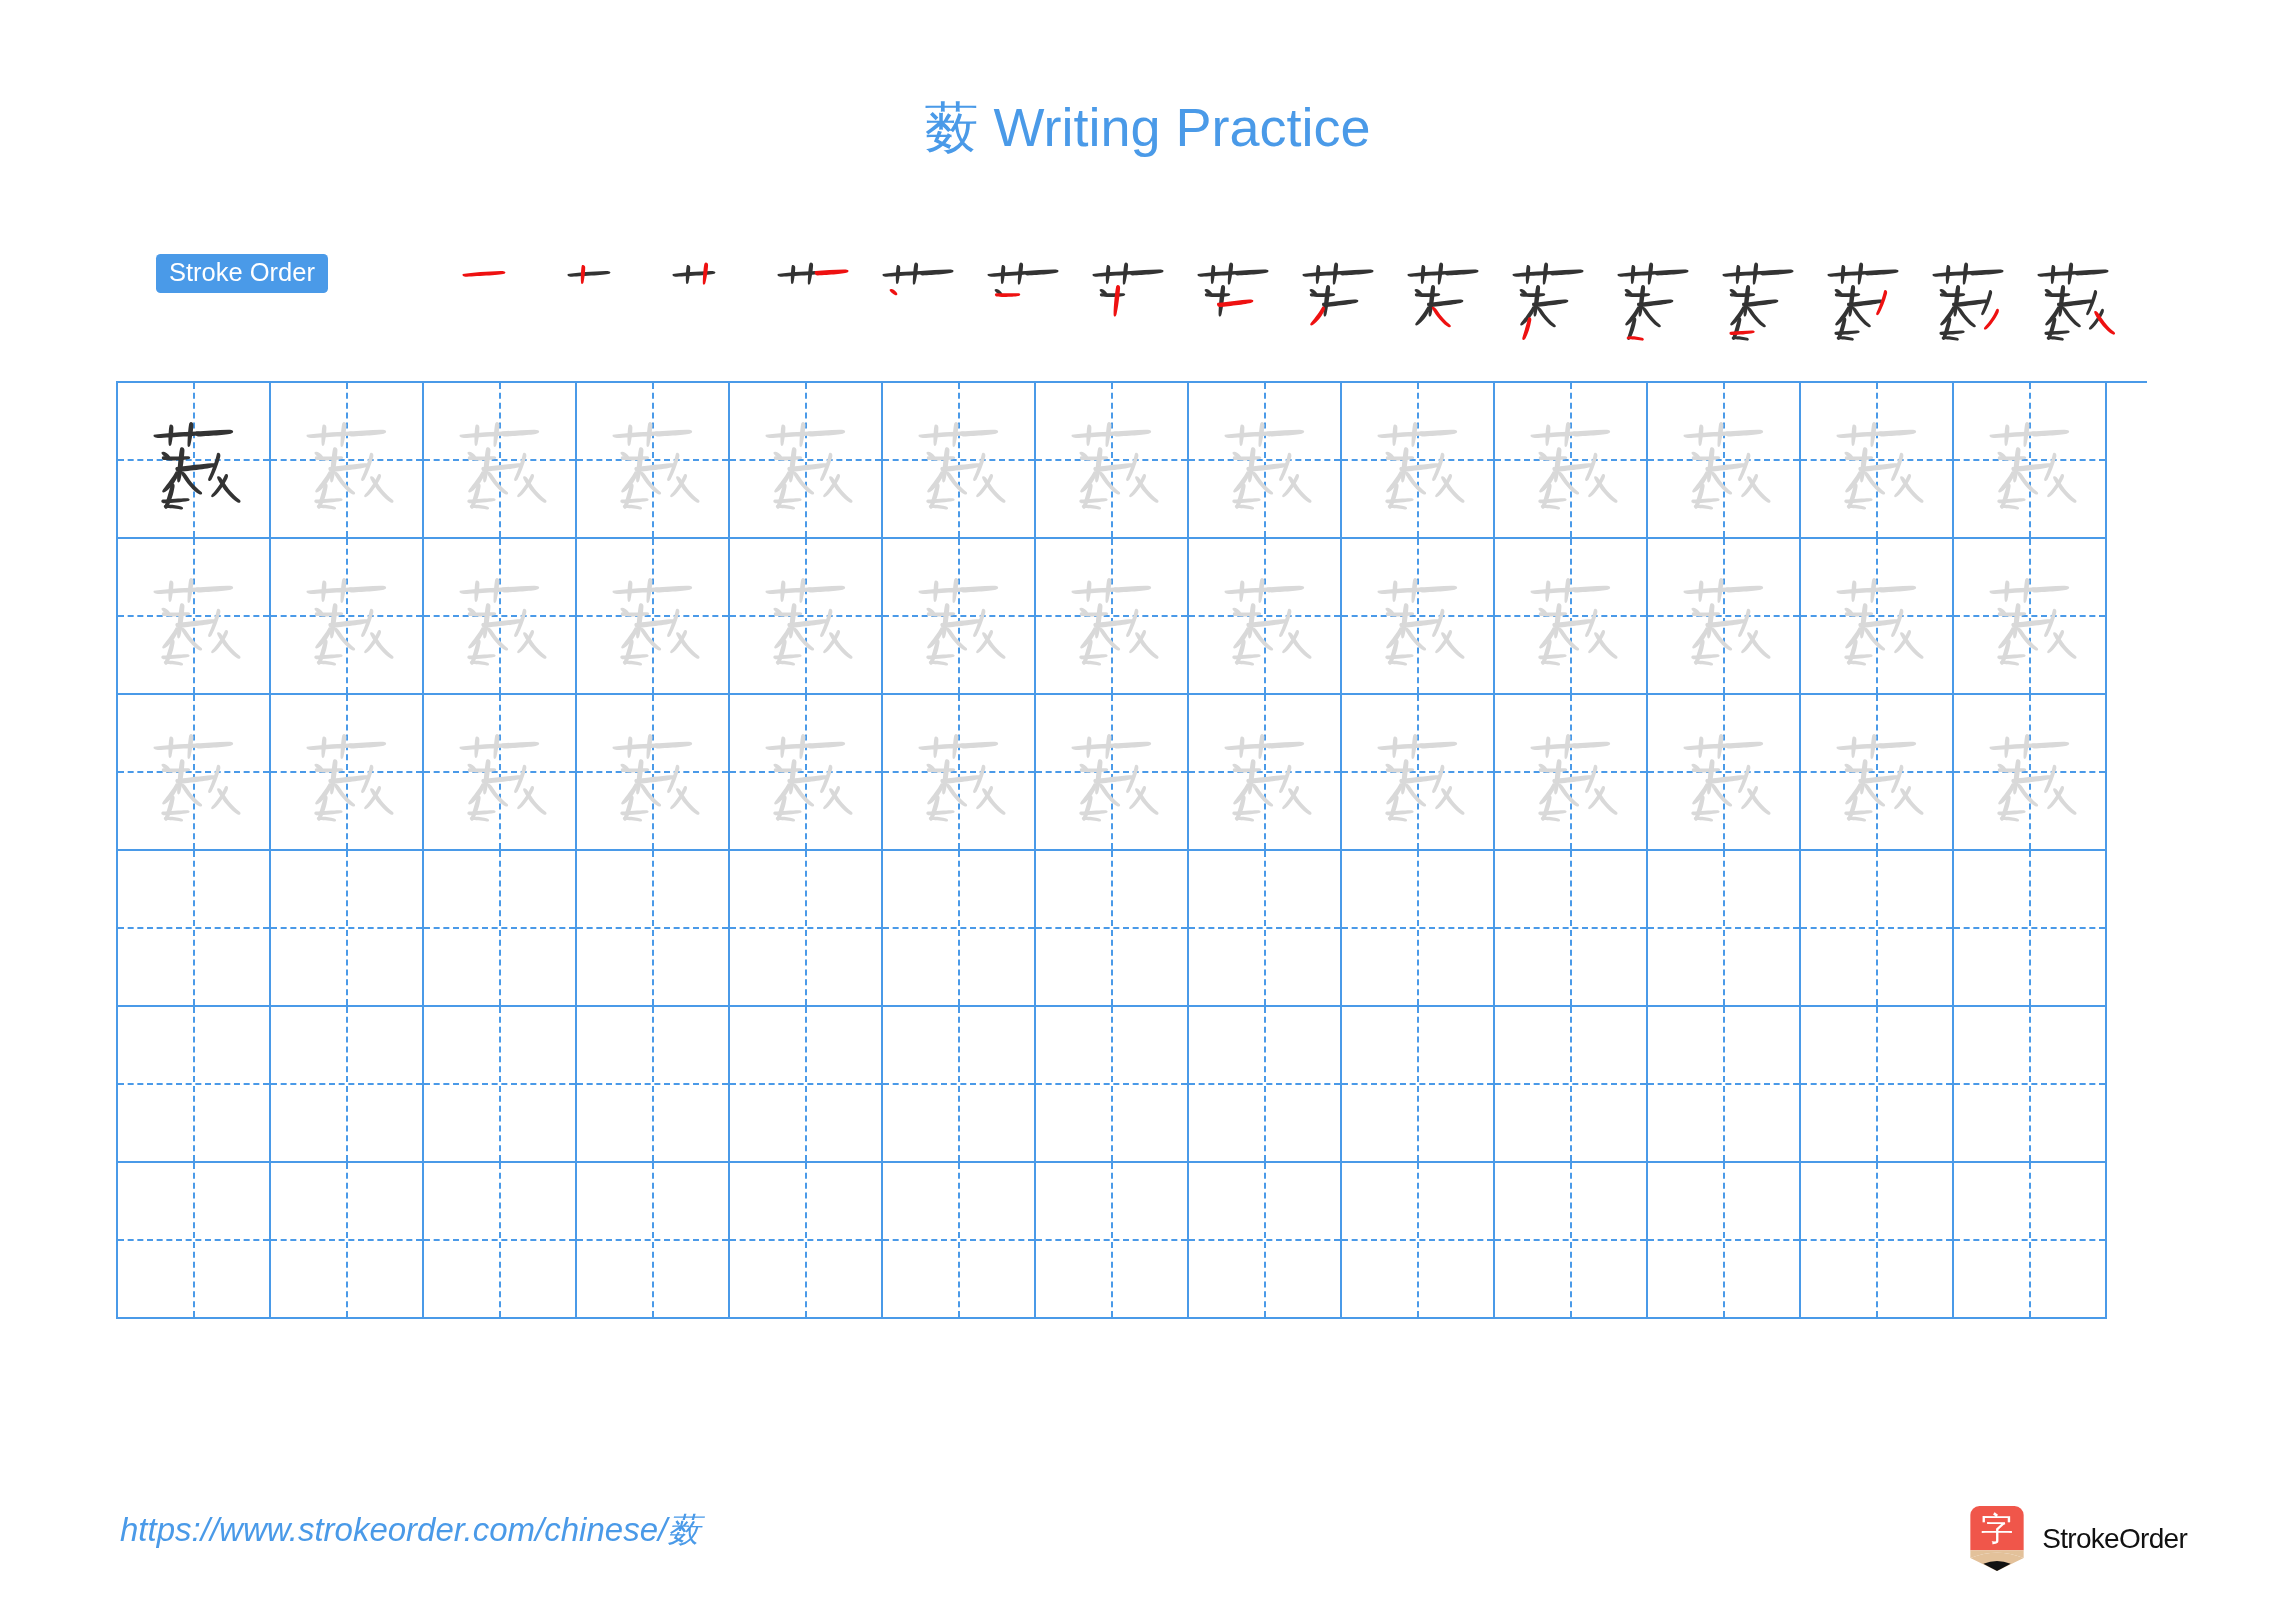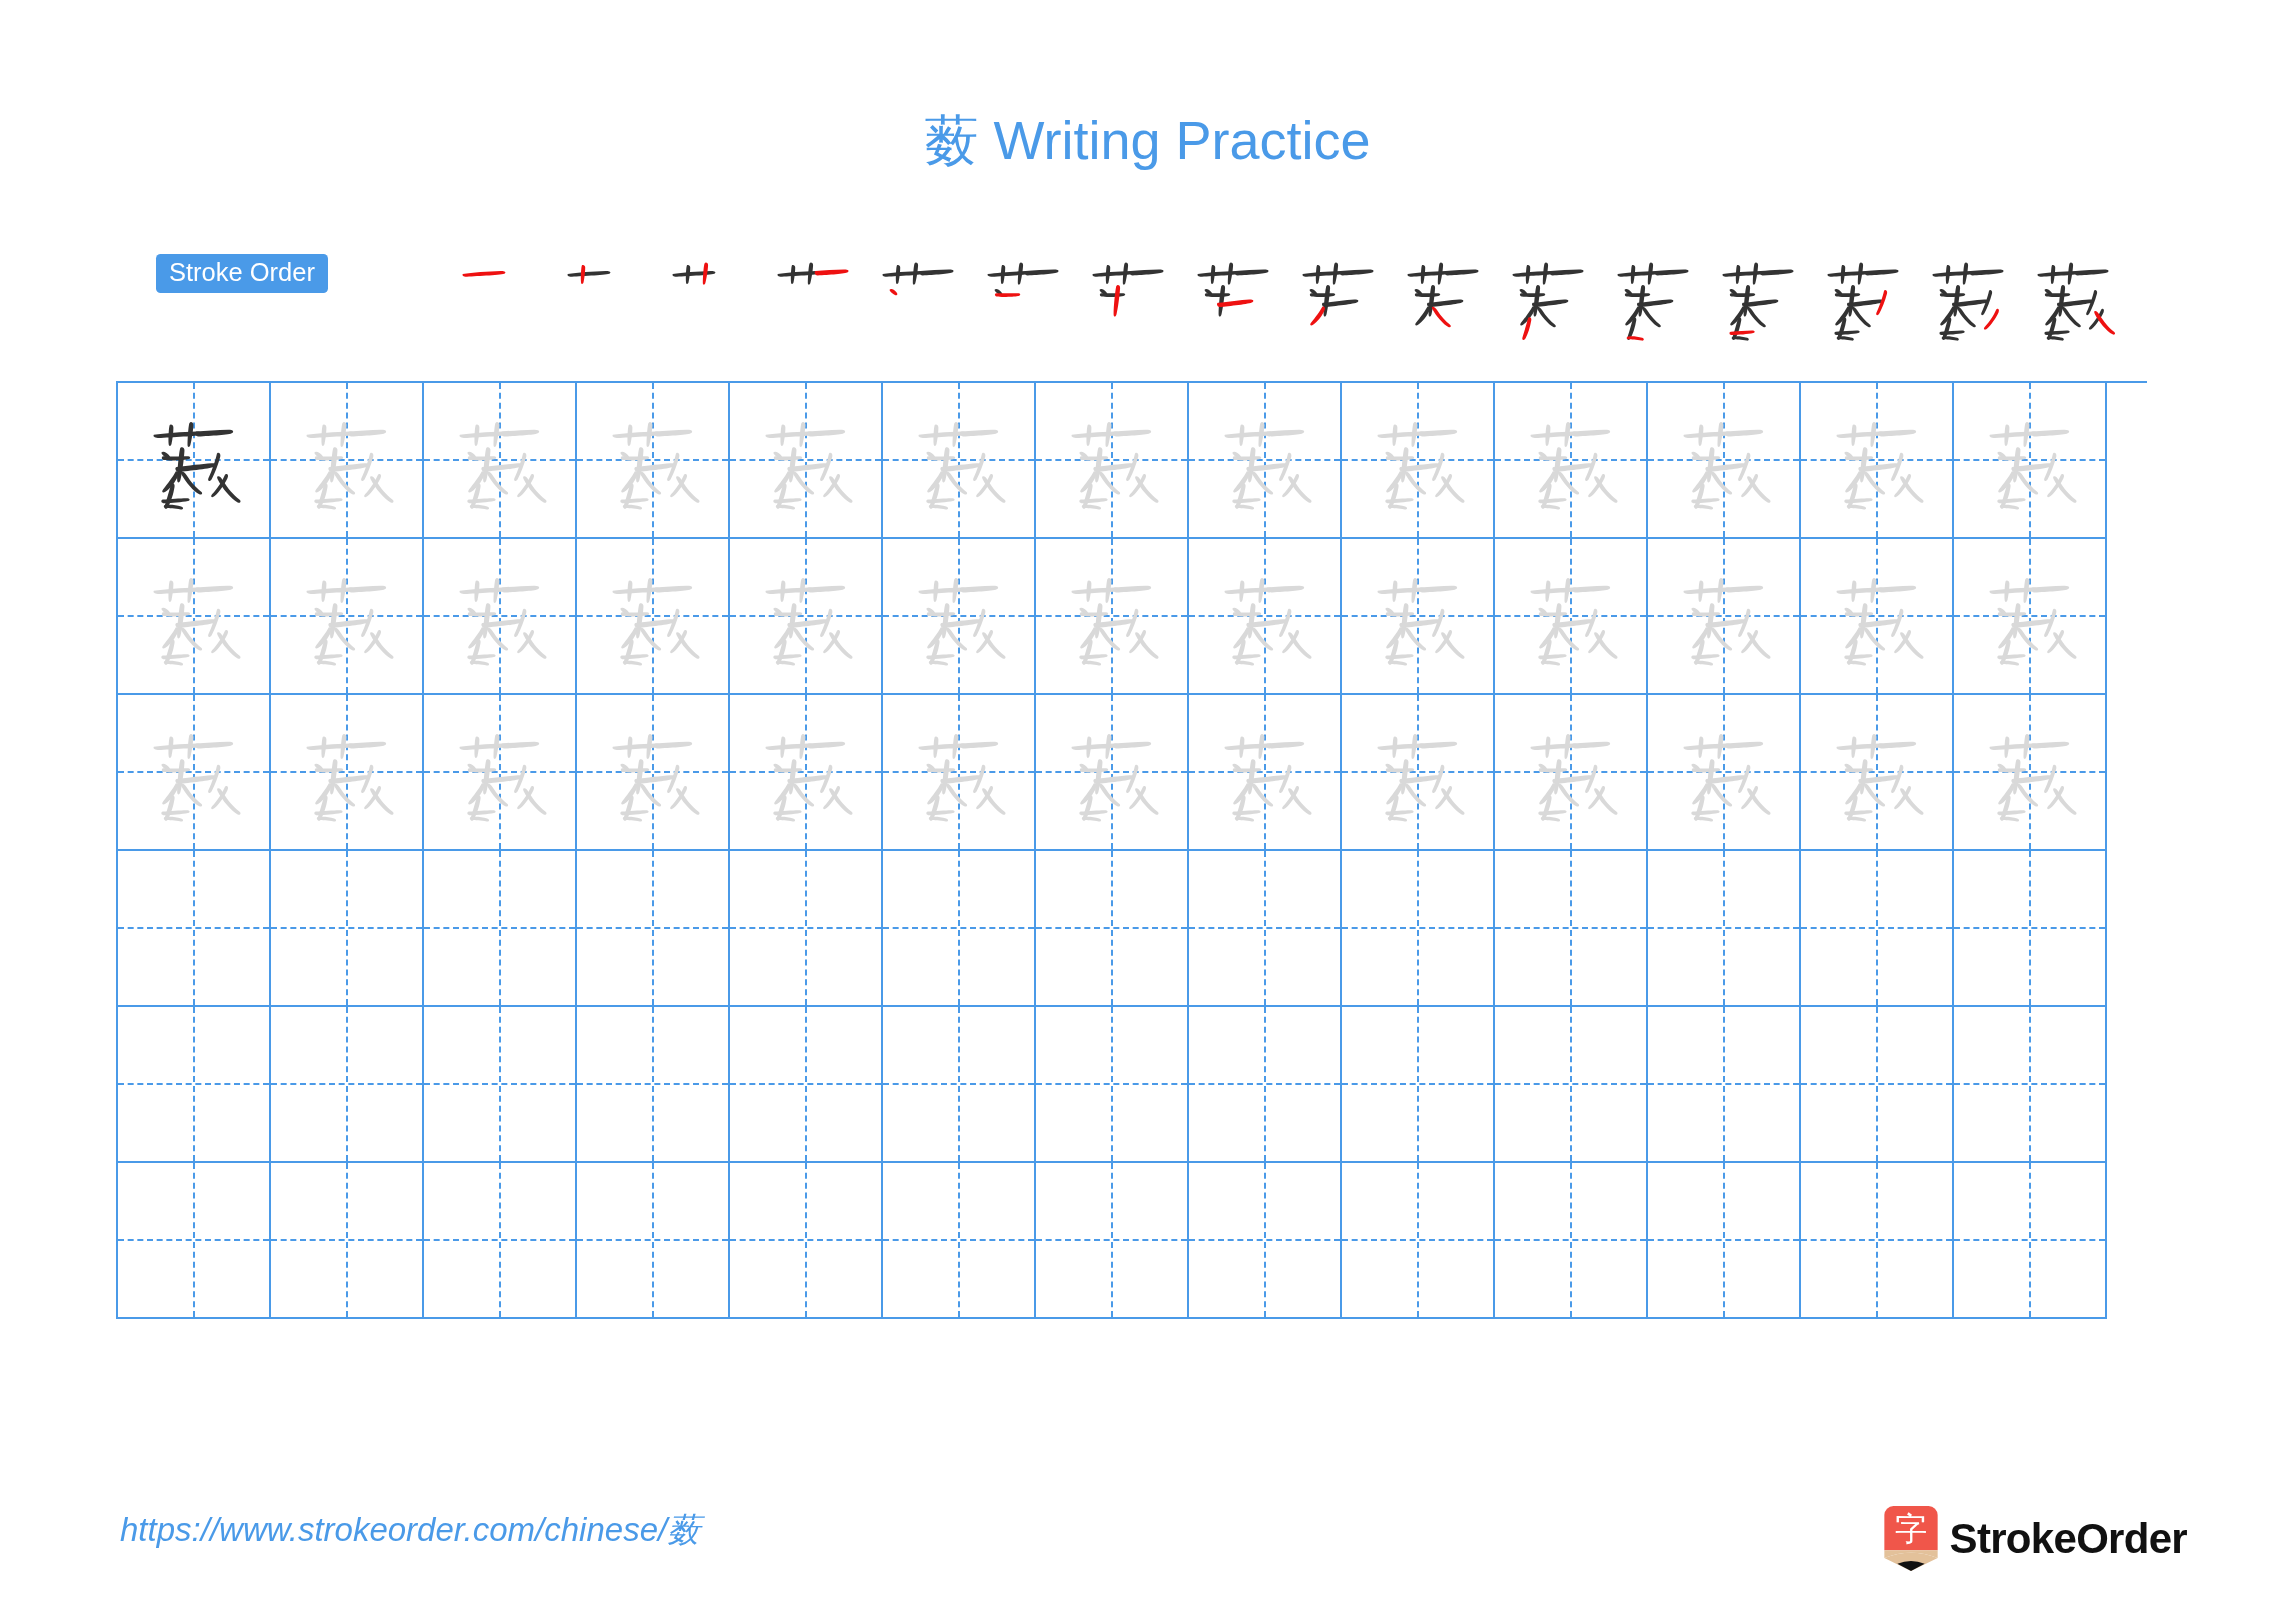--- a/index.html
+++ b/index.html
@@ -6,21 +6,21 @@
   body{
     width:2295px;height:1622px;
     background:#ffffff;
     font-family:"Liberation Sans", sans-serif;
     position:relative;
     overflow:hidden;
   }
   
   #page-title{
     position:absolute;
-    left:0;top:113px;width:2295px;
+    left:0;top:100px;width:2295px;
     text-align:center;
     color:#4a9ae8;
     font-size:54px;
     font-weight:400;
     letter-spacing:0px;
     white-space:nowrap;
     line-height:1.0;
   }
   
   #stroke-order-row{
@@ -125,25 +125,26 @@
     align-items:center;
     gap:11.8px;
   }
   #brand-mark{
     position:relative;
     width:54px;height:65px;
     flex:0 0 54px;
   }
   #brand-name{
     color:#111111;
-    font-size:42px;
-    font-weight:bold;
+    font-size:28px;
+    font-weight:normal;
     white-space:nowrap;
     letter-spacing:-0.7px;
     line-height:1.0;
+    margin-left:6px;
   }
 </style>
 </head>
 <body>
 
 <div id="page-title">薮 Writing Practice</div>
 
 <div id="stroke-order-row">
   <div id="stroke-order-badge">Stroke Order</div>
   <div id="stroke-steps">

